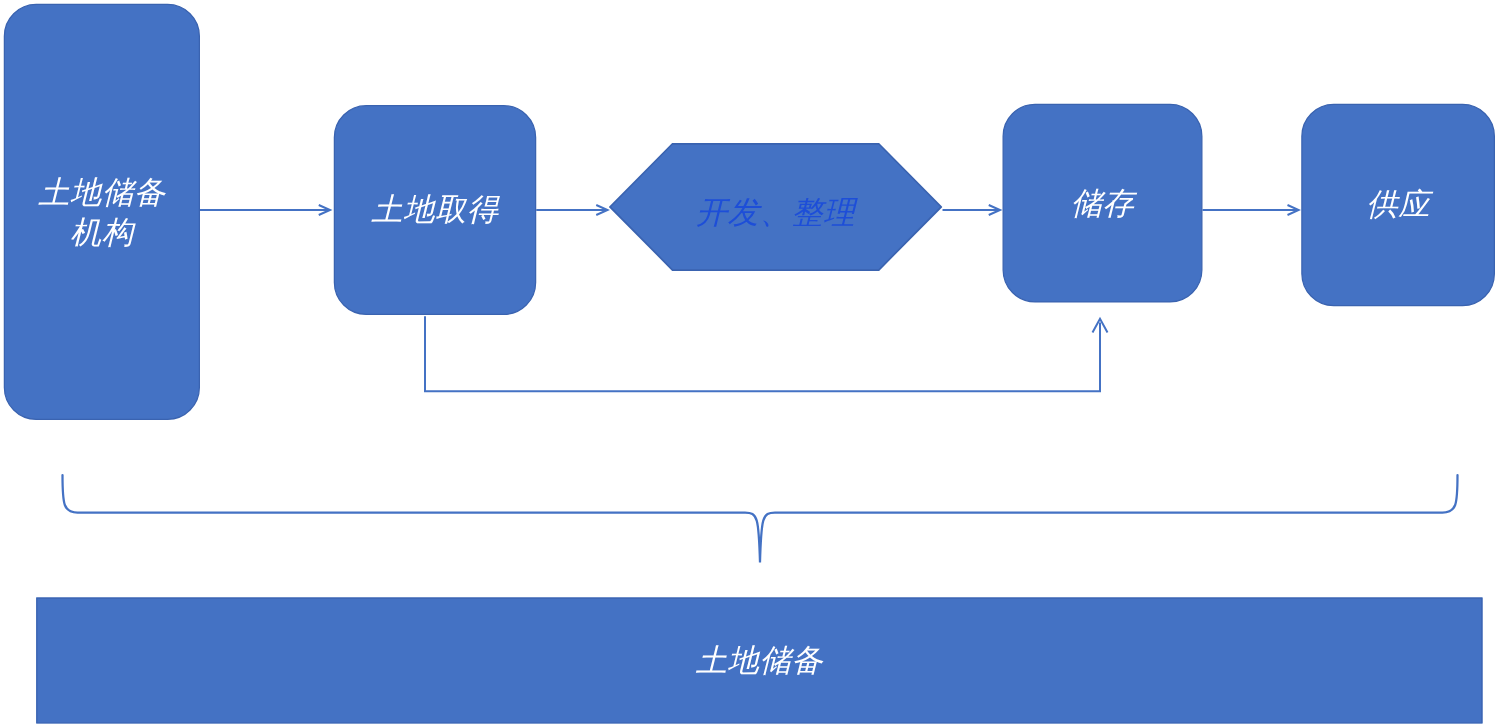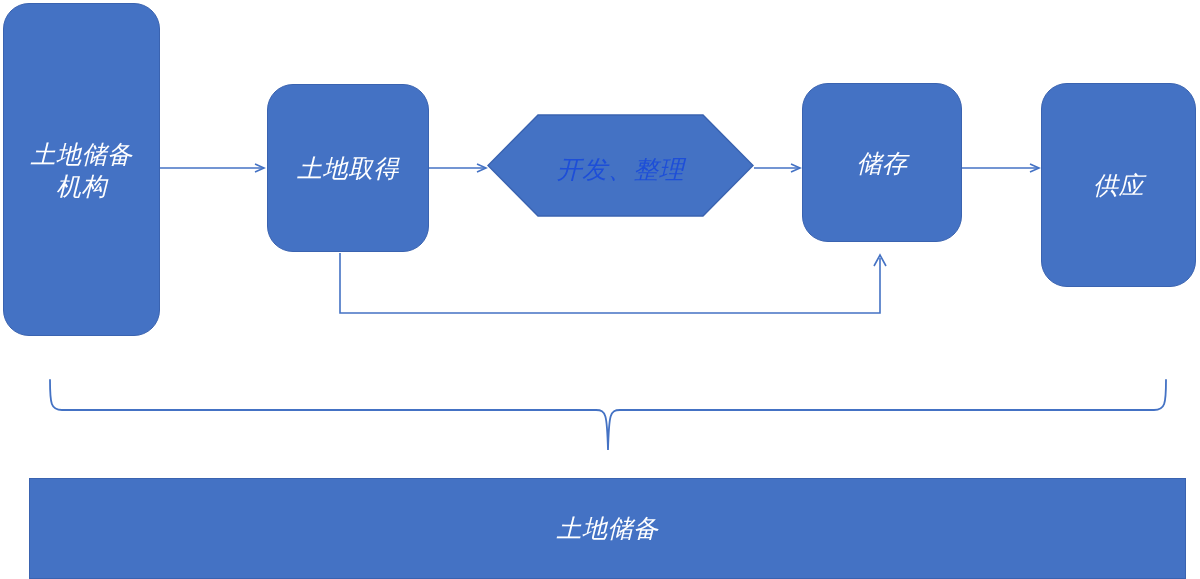--- a/index.html
+++ b/index.html
@@ -55,21 +55,21 @@
     left: 802px;
     top: 83px;
     width: 160px;
     height: 159px;
     font-size: 25px;
   }
   .node-supply {
     left: 1041px;
     top: 83px;
     width: 155px;
-    height: 204px;
+    height: 162px;
     font-size: 25px;
   }
   .hexagon-wrap {
     position: absolute;
     left: 487px;
     top: 114px;
     width: 267px;
     height: 103px;
   }
   .hexagon-wrap svg {

